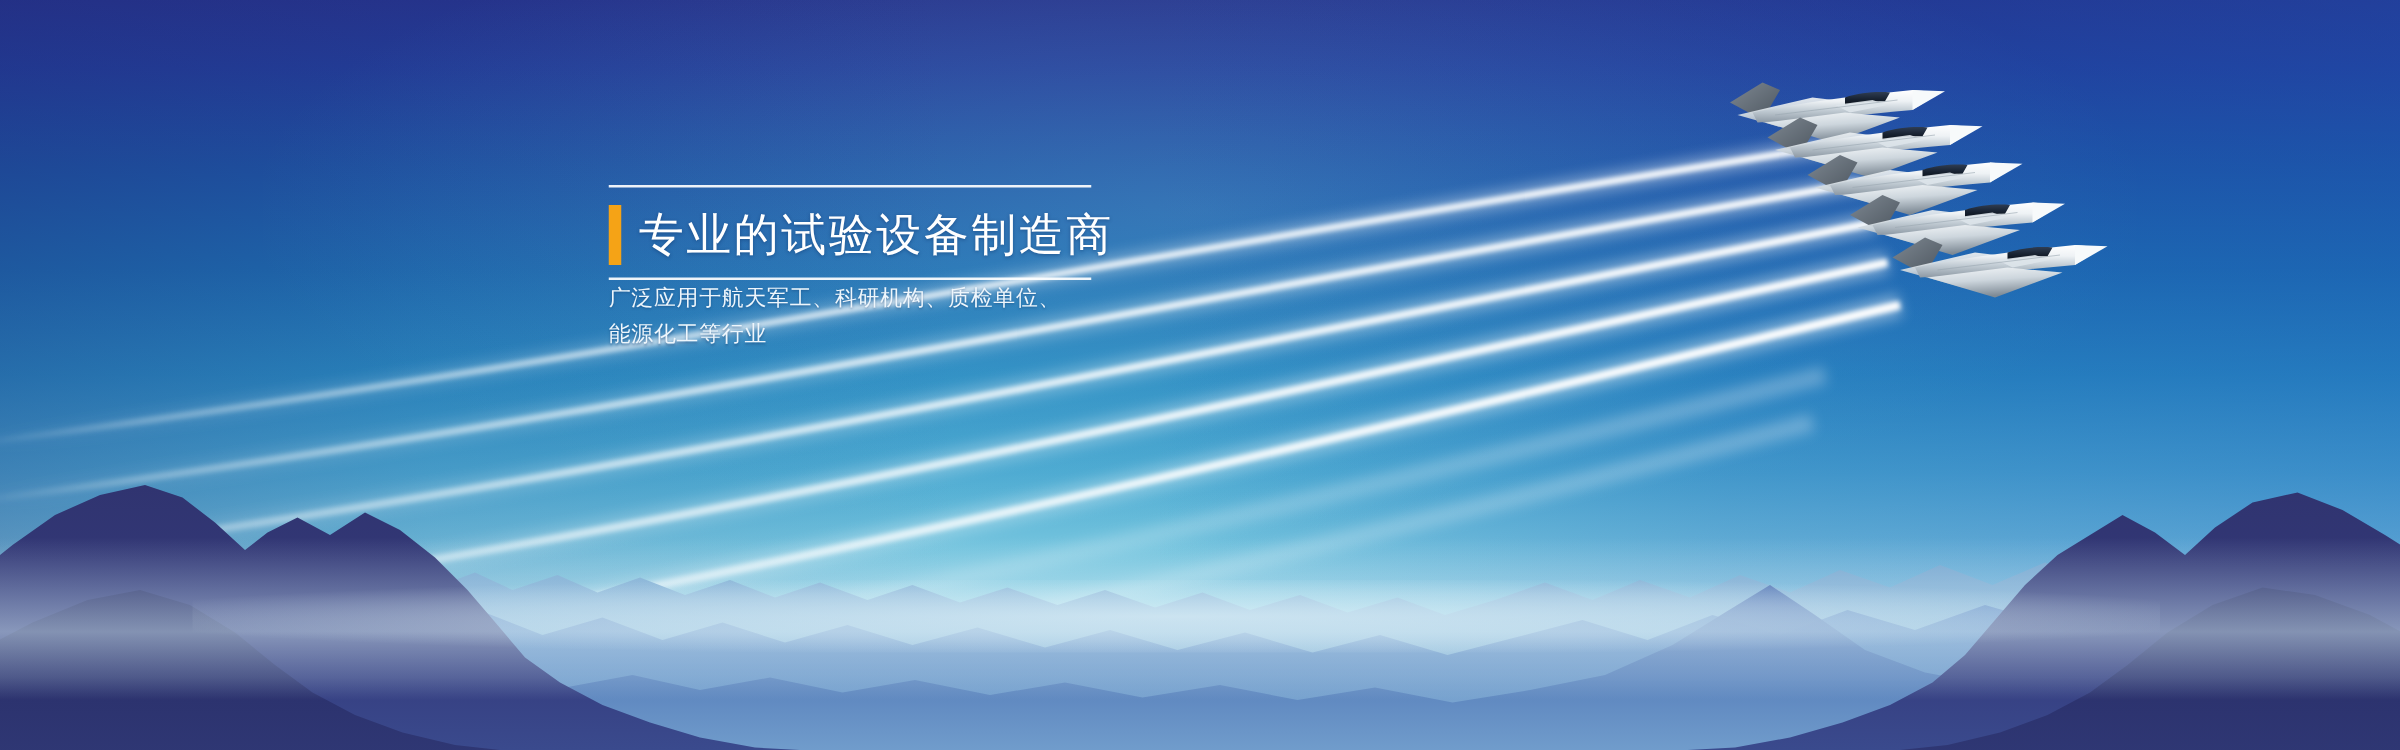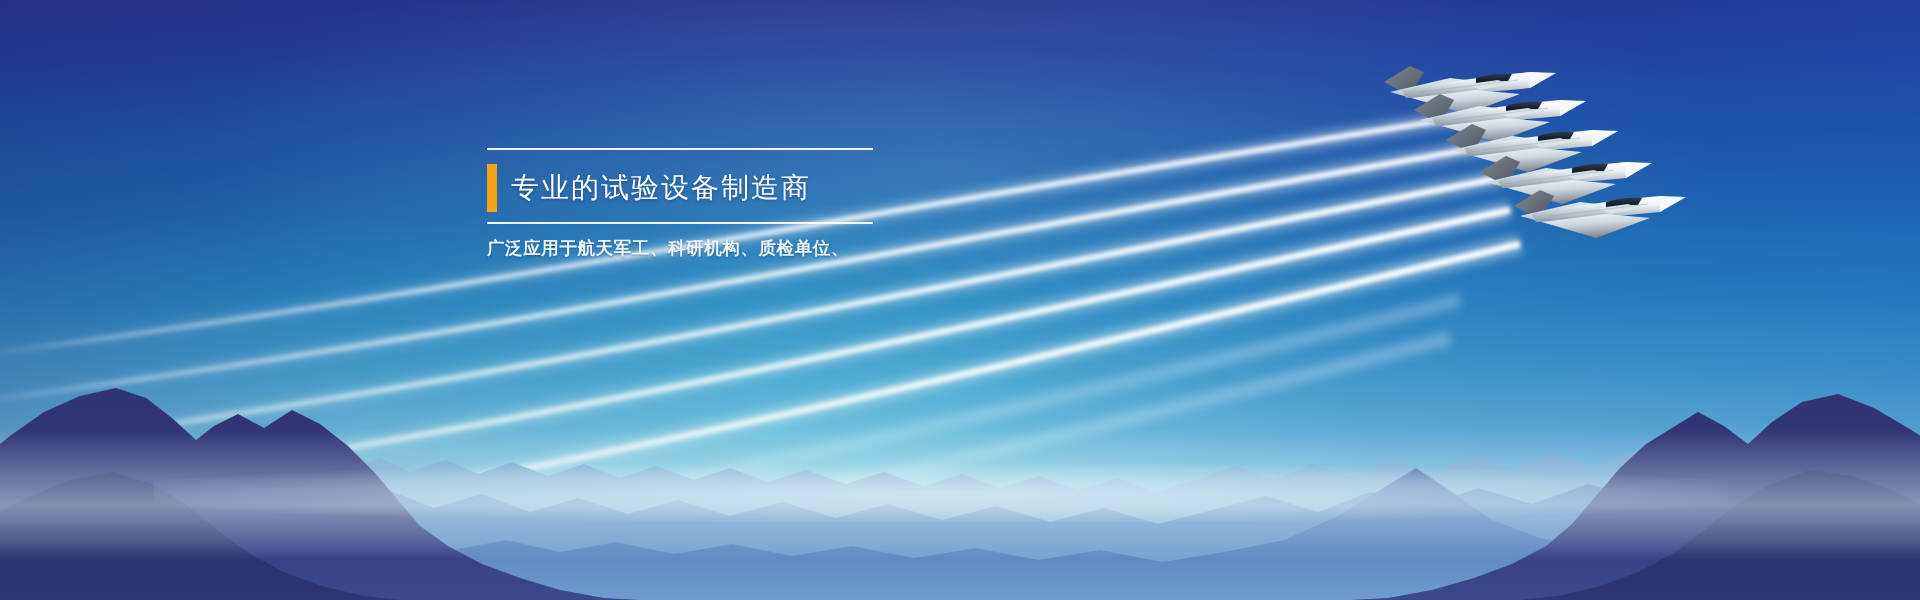--- a/index.html
+++ b/index.html
@@ -105,36 +105,35 @@
     margin:12px 0 0 0;
     height:52px;
   }
   .accent-bar{
     width:10px;height:48px;
     background:#f5a316;
     margin-right:14px;
     flex:0 0 auto;
   }
   .headline{
-    font-size:28px;
+    font-size:36px;
     line-height:46px;
     color:#ffffff;
     letter-spacing:2px;
     font-weight:400;
     white-space:nowrap;
     text-shadow:0 1px 3px rgba(10,40,90,.45);
   }
 
   .sub{
-    margin-top:10px;
     font-size:17.5px;
     line-height:29px;
     color:#eef6fc;
     letter-spacing:.6px;
-    font-weight:700;
+    font-weight:400;
     text-shadow:0 1px 2px rgba(10,40,90,.40);
   }
   .sub div{white-space:nowrap;}
 </style>
 </head>
 <body>
 
 <div class="banner">
 
   <div class="sky"></div>
@@ -311,17 +310,18 @@
 
     <div class="headline-row">
       <div class="accent-bar"></div>
       <div class="headline">专业的试验设备制造商</div>
     </div>
 
     <div class="rule bottom"></div>
 
     <div class="sub">
       <div>广泛应用于航天军工、科研机构、质检单位、</div>
+      <div>能源化工等行业</div>
     </div>
 
   </div>
 
 </div>
 
 </body></html>

